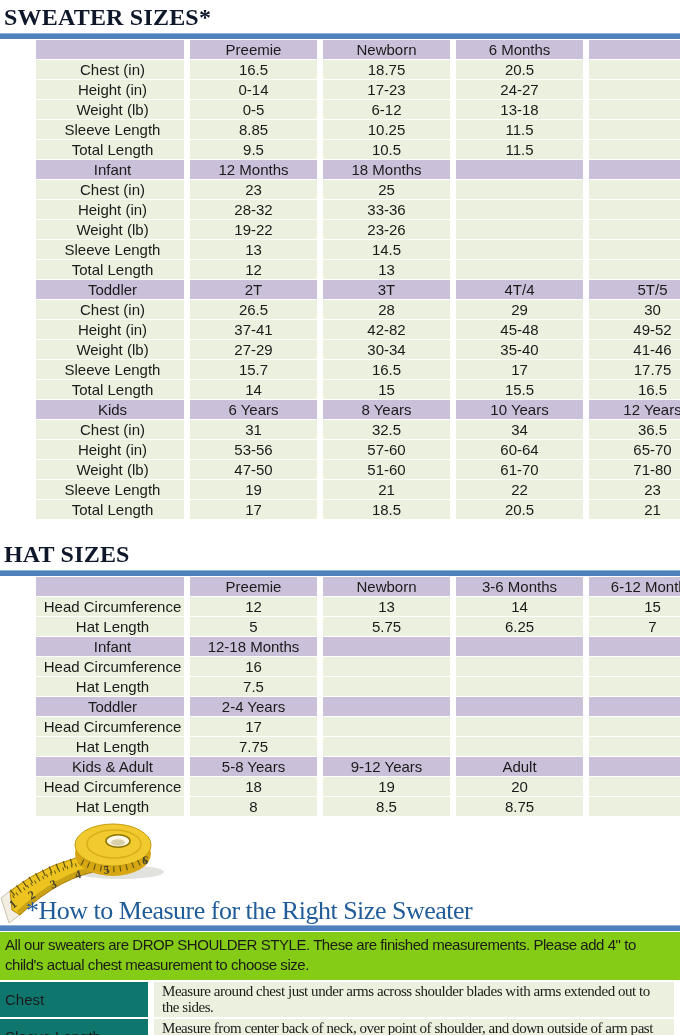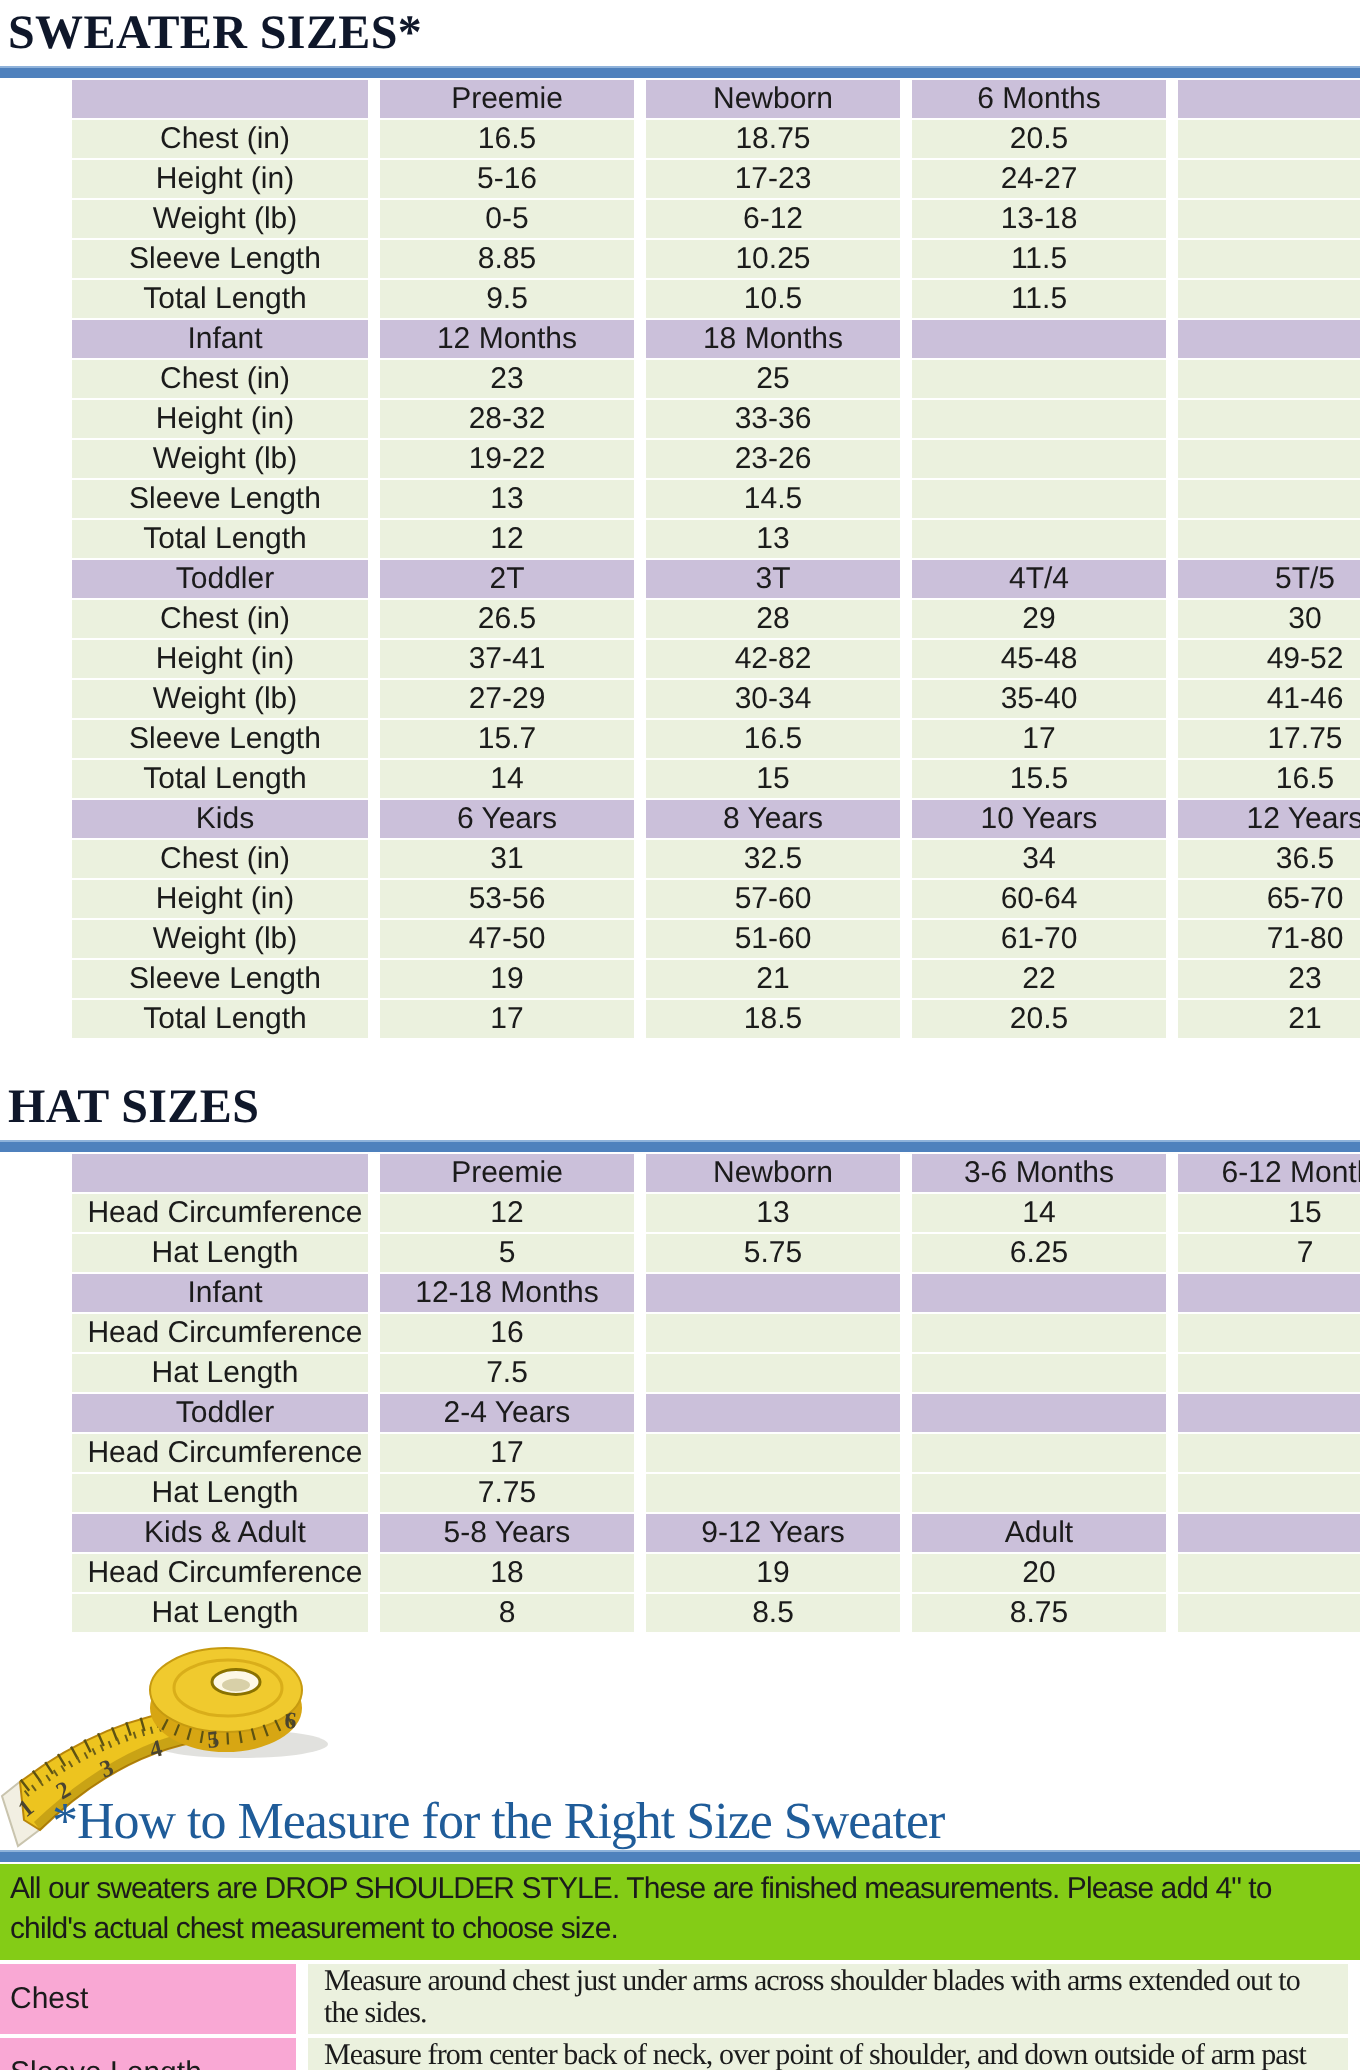--- a/index.html
+++ b/index.html
@@ -34,41 +34,41 @@
   }
   .tape{position:absolute;left:0;top:-2px;}
   .intro{
     background:#84cc16;padding:3px 6px 5px 5px;
     font-size:15px;letter-spacing:-0.45px;line-height:20px;margin-top:1px;
   }
   .def-grid{
     margin-top:2px;display:grid;
     grid-template-columns:148px 520px;gap:2px 6px;font-size:15px;
   }
-  .def-label{background:#f9a8d4;display:flex;align-items:center;padding-left:5px;}
+  .def-label{background:#0f766e;display:flex;align-items:center;padding-left:5px;}
   .def-text{background:#EBF1DE;padding:1px 6px 2px 8px;letter-spacing:-0.45px;line-height:16px;font-family:Liberation Serif, serif;}
 </style>
 </head>
 <body>
 
 <h1 class="title">SWEATER SIZES*</h1>
 <div class="rule"></div>
 <div class="size-table" id="sweater-table">
     <div class="cell head left"></div>
     <div class="cell head ctr">Preemie</div>
     <div class="cell head ctr">Newborn</div>
     <div class="cell head ctr">6 Months</div>
     <div class="cell head ctr"></div>
     <div class="cell body left">Chest (in)</div>
     <div class="cell body ctr">16.5</div>
     <div class="cell body ctr">18.75</div>
     <div class="cell body ctr">20.5</div>
     <div class="cell body ctr"></div>
     <div class="cell body left">Height (in)</div>
-    <div class="cell body ctr">5-16</div>
+    <div class="cell body ctr">0-14</div>
     <div class="cell body ctr">17-23</div>
     <div class="cell body ctr">24-27</div>
     <div class="cell body ctr"></div>
     <div class="cell body left">Weight (lb)</div>
     <div class="cell body ctr">0-5</div>
     <div class="cell body ctr">6-12</div>
     <div class="cell body ctr">13-18</div>
     <div class="cell body ctr"></div>
     <div class="cell body left">Sleeve Length</div>
     <div class="cell body ctr">8.85</div>

